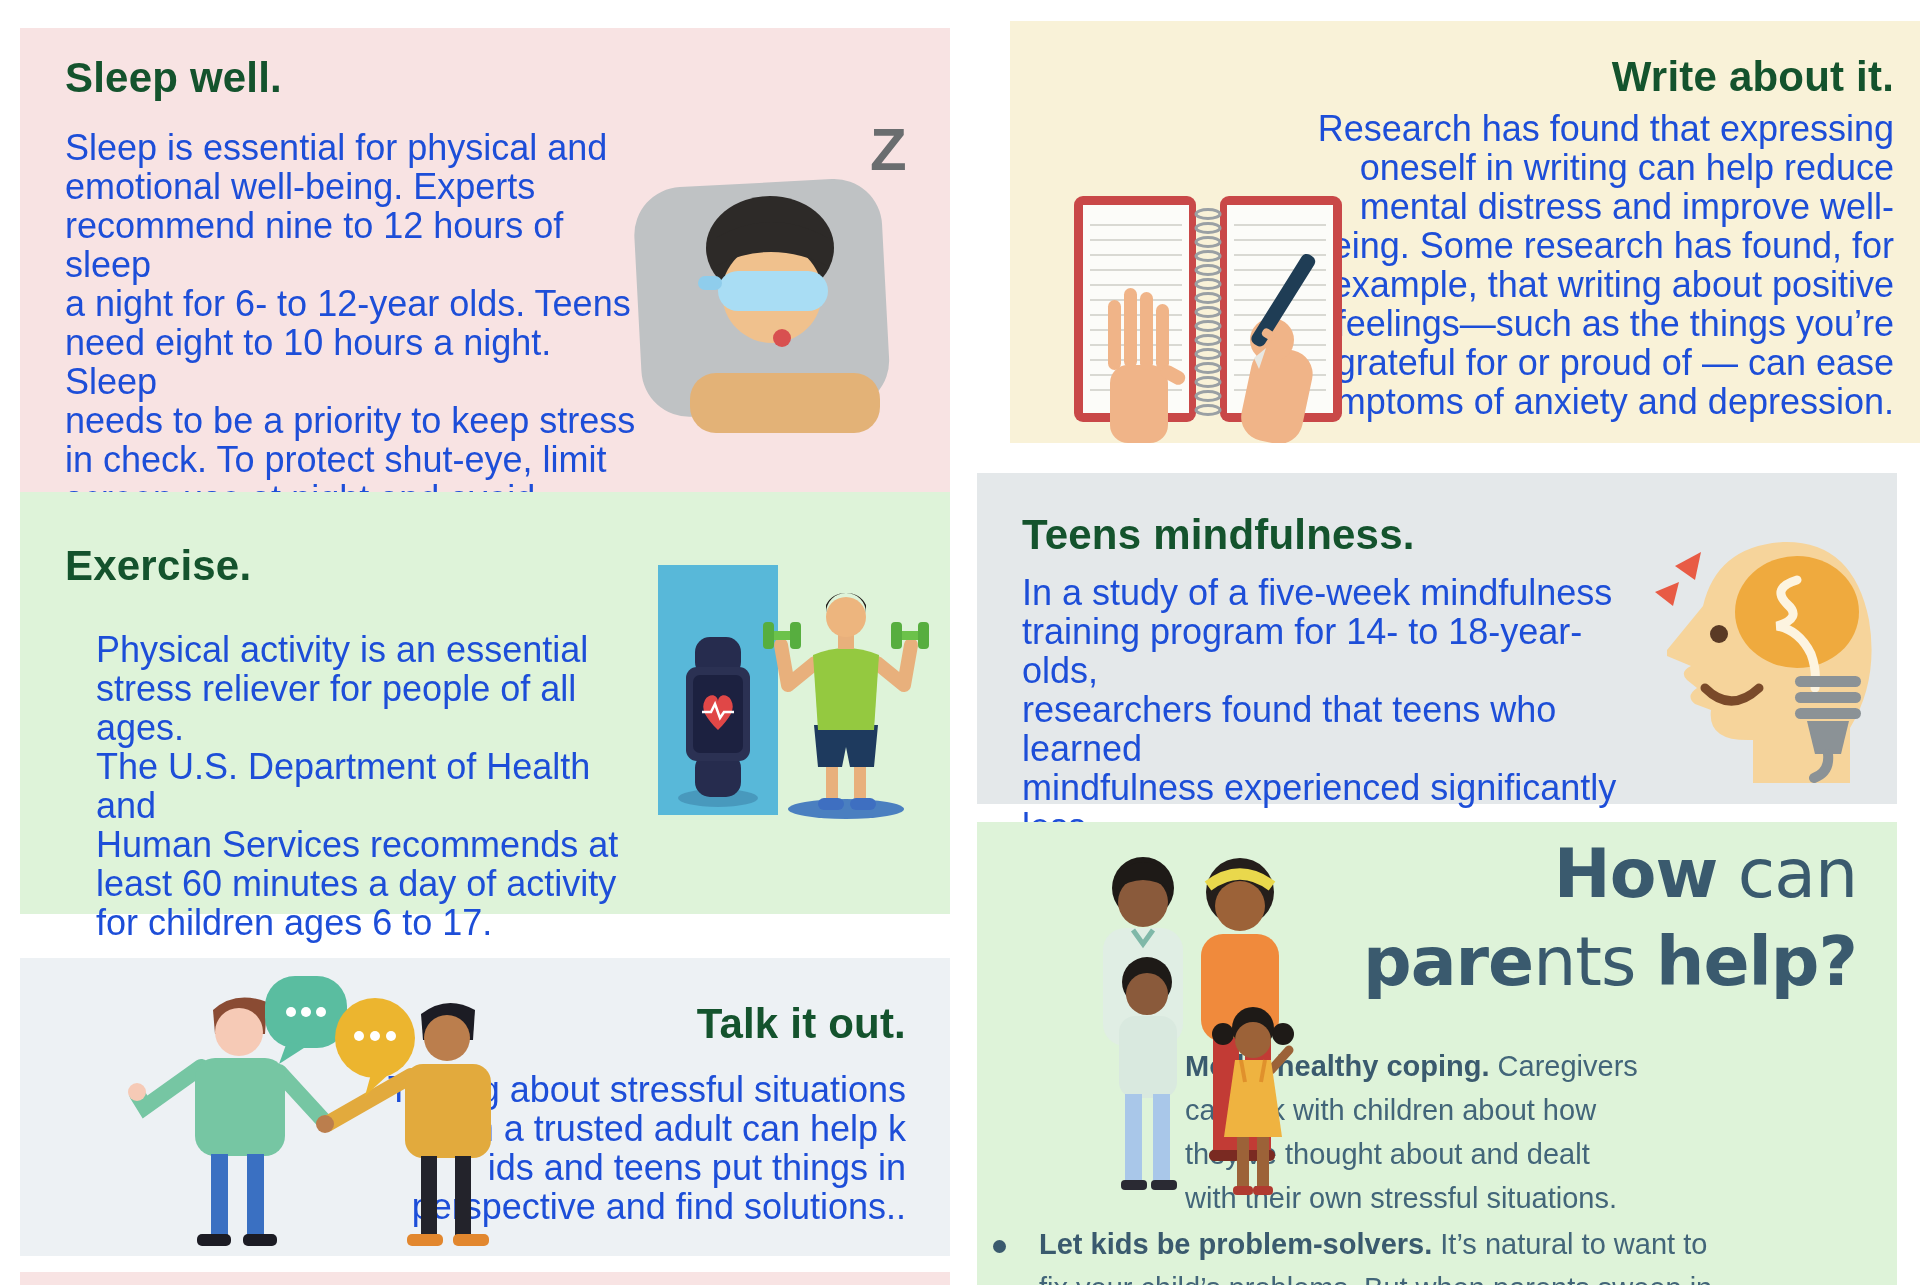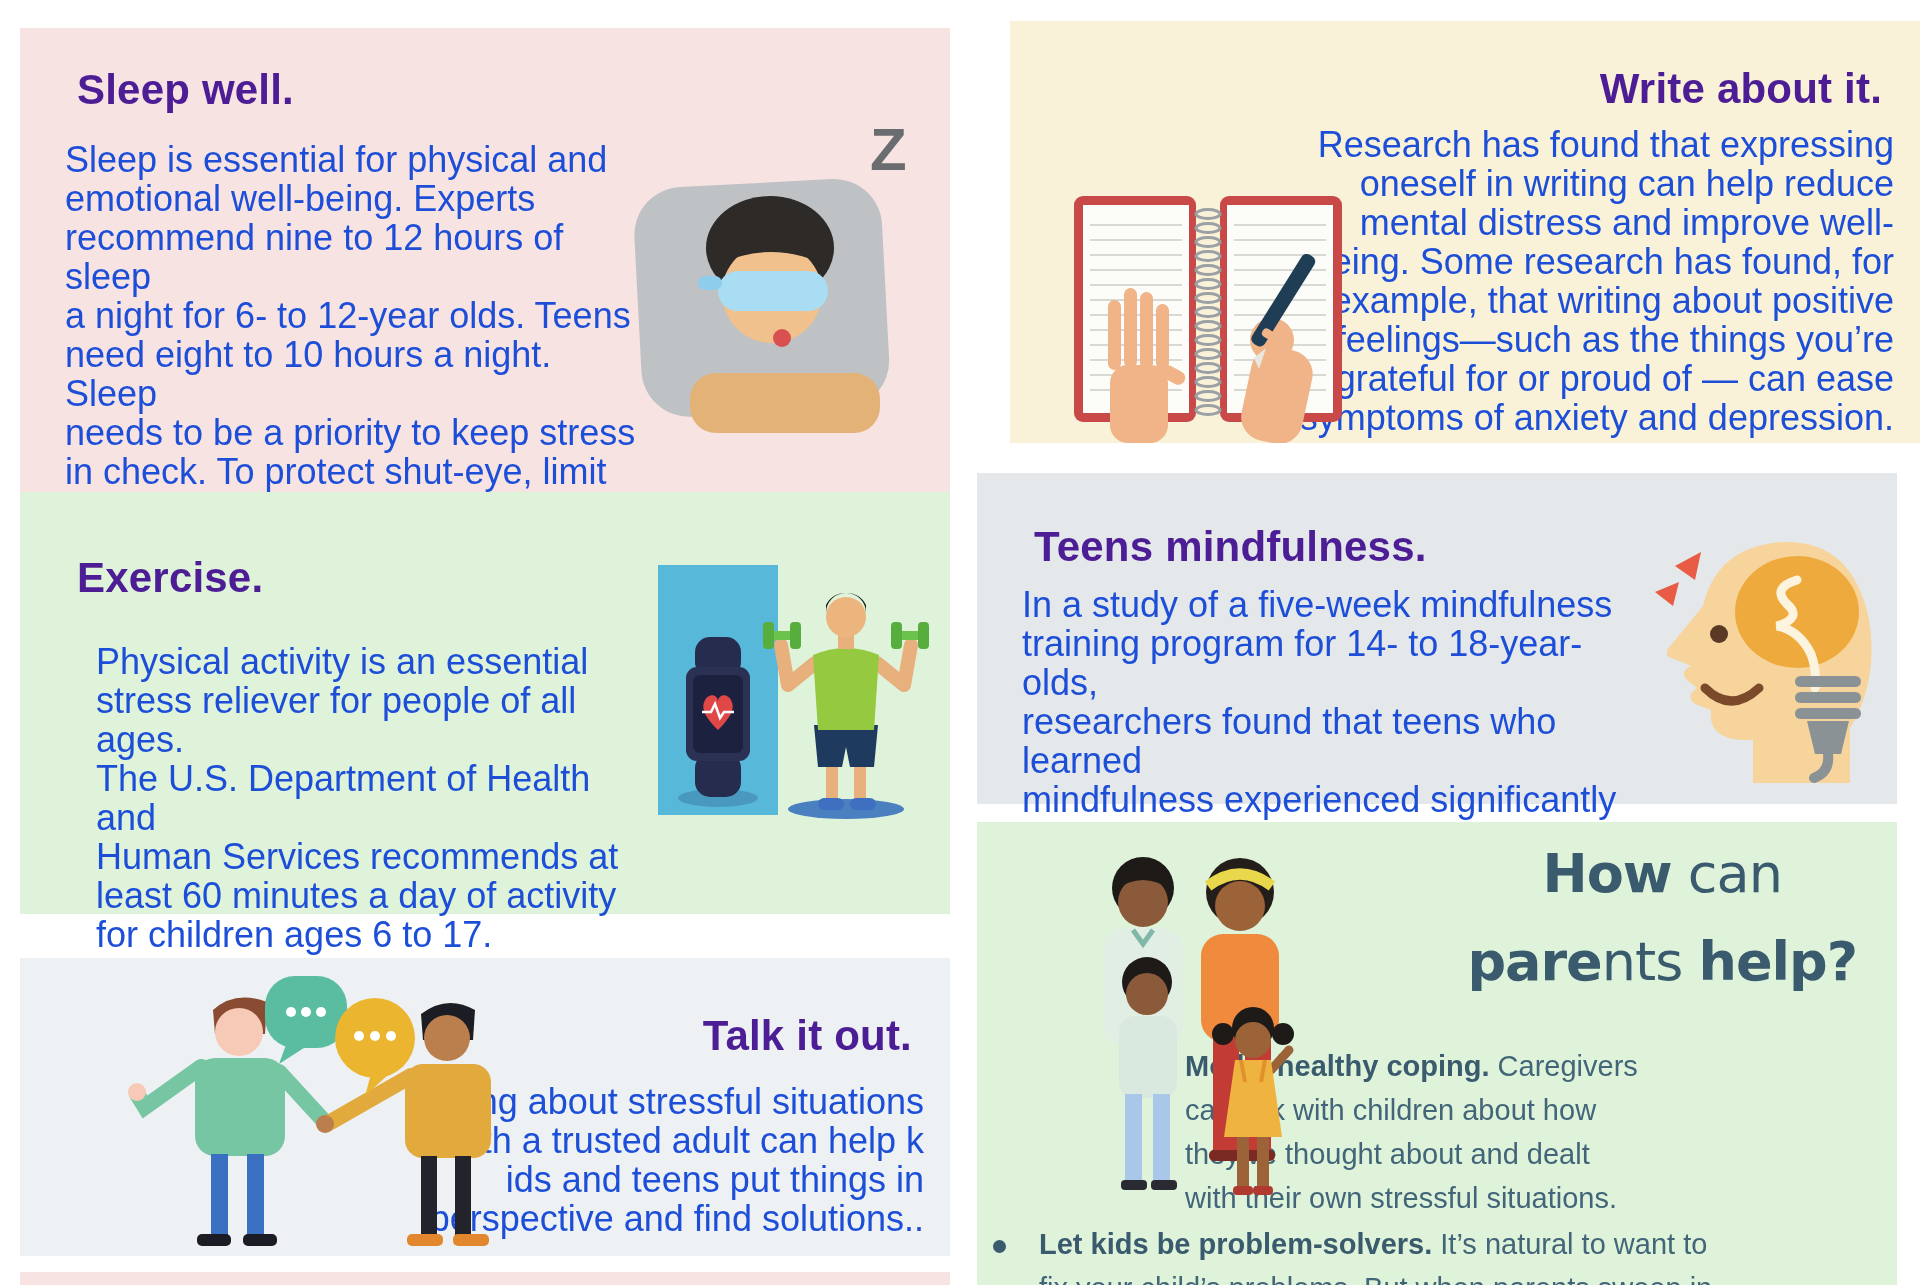--- a/index.html
+++ b/index.html
@@ -1,33 +1,33 @@
 <!DOCTYPE html>
 <html><head>
 <meta charset="utf-8">
 <style>
   html,body{margin:0;padding:0;background:#ffffff;}
   .page{position:relative;width:1920px;height:1285px;background:#ffffff;overflow:hidden;
         font-family:"Liberation Sans",sans-serif;}
   .card{position:absolute;box-sizing:border-box;}
-  .card h2{margin:12px;font-size:42px;font-weight:bold;color:#4c1d95;letter-spacing:.2px;}
+  .card h2{margin:0;font-size:42px;font-weight:bold;color:#14532d;letter-spacing:.2px;}
   .body-text{margin:0;font-size:36px;line-height:39px;color:#1d4ed8;white-space:pre-line;}
   .right{text-align:right;}
   
   .card-sleep{left:20px;top:28px;width:930px;height:476px;background:#f8e3e3;padding:26px 45px;}
   .card-exercise{left:20px;top:492px;width:930px;height:422px;background:#def3d9;padding:50px 45px;}
-  .card-talk{left:20px;top:958px;width:930px;height:298px;background:#edf1f4;padding:42px 26px;}
+  .card-talk{left:20px;top:958px;width:930px;height:298px;background:#edf1f4;padding:42px 44px;}
   .card-pink-sliver{left:20px;top:1272px;width:930px;height:13px;background:#f8e3e3;}
   .card-write{left:1010px;top:21px;width:920px;height:422px;background:#f9f2d8;padding:32px 36px;}
   .card-mind{left:977px;top:473px;width:920px;height:331px;background:#e4e8ea;padding:38px 45px;}
   .card-parents{left:977px;top:822px;width:920px;height:463px;background:#def3d9;padding:14px 32px;}
   .illus{position:absolute;pointer-events:none;}
   
-  .parents-heading{position:absolute;right:40px;top:8px;text-align:center;color:#3a5a6e;
-      font-family:"DejaVu Sans",sans-serif;font-size:54px;line-height:88px;letter-spacing:-1px;}
+  .parents-heading{position:absolute;right:40px;top:8px;text-align:right;color:#3a5a6e;
+      font-family:"DejaVu Sans",sans-serif;font-size:68px;line-height:88px;letter-spacing:-1px;}
   .parents-heading .hv{font-weight:800;}
   .parents-heading .lt{font-weight:400;}
   .bullet{position:absolute;font-size:29px;line-height:44px;color:#426579;}
   .bullet .lead{font-weight:bold;color:#3a5a6e;}
   .bullet-text{white-space:pre-line;}
   .marker{position:absolute;box-sizing:border-box;}
   .marker-circle{width:17px;height:17px;border:3px solid #3a5a6e;border-radius:50%;}
   .marker-disc{width:13px;height:13px;background:#3a5a6e;border-radius:50%;}
   svg text.zglyph{font-family:"Liberation Sans",sans-serif;font-weight:bold;fill:#6a6d6f;}
 </style>

